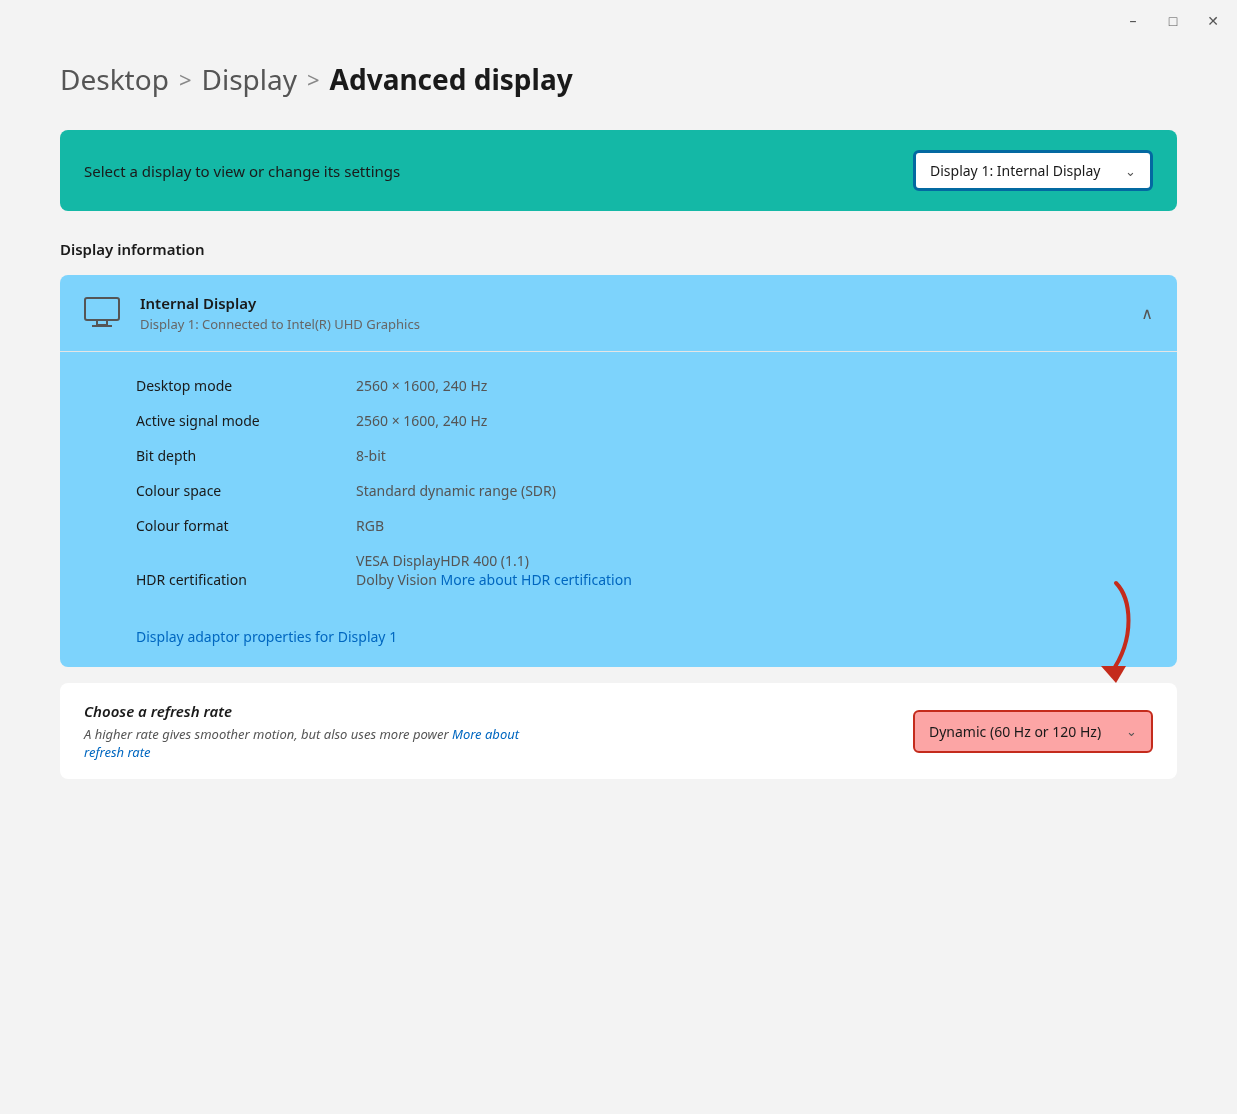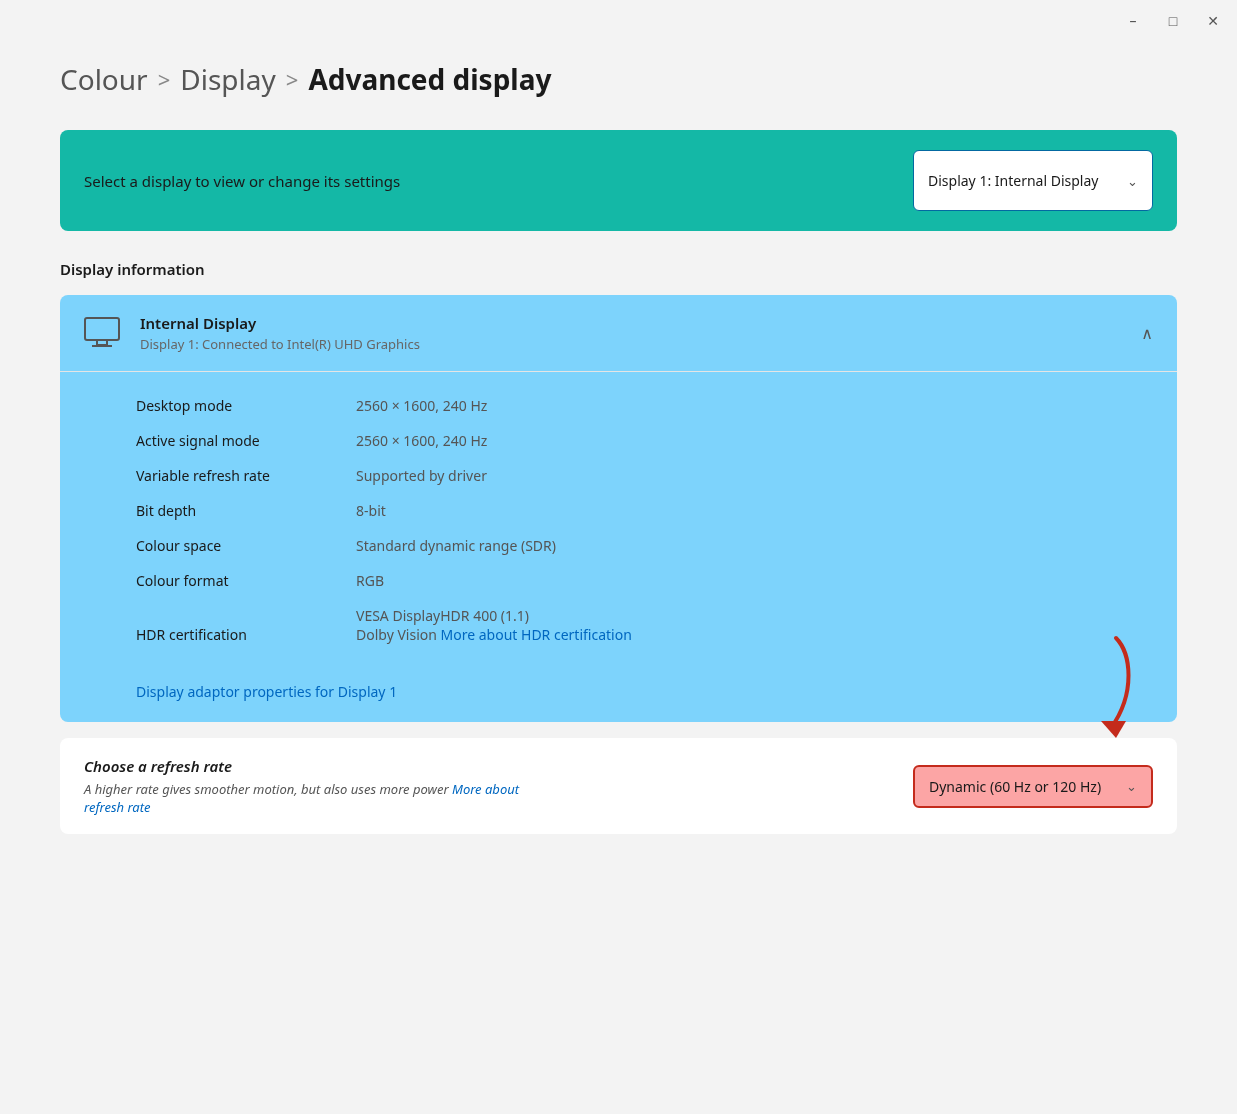--- a/index.html
+++ b/index.html
@@ -77,23 +77,23 @@
       justify-content: space-between;
     }
     .display-selector-label {
       font-size: 15px;
       color: #1a1a1a;
     }
     .display-dropdown {
       display: flex;
       align-items: center;
       gap: 8px;
-      border: 1px solid #0369a1;
+      border: 3px solid #0369a1;
       border-radius: 6px;
-      padding: 20px 14px;
+      padding: 8px 14px;
       font-size: 14px;
       color: #1a1a1a;
       background: white;
       cursor: pointer;
       min-width: 240px;
       justify-content: space-between;
       margin-left: 11px;
     }
 
     
@@ -234,21 +234,21 @@
 
 <div class="titlebar">
   <div class="titlebar-btn">–</div>
   <div class="titlebar-btn">□</div>
   <div class="titlebar-btn close">✕</div>
 </div>
 
 <div class="main-content">
 
   <div class="breadcrumb">
-    <span class="breadcrumb-item">Colour</span>
+    <span class="breadcrumb-item">Desktop</span>
     <span class="breadcrumb-separator">&gt;</span>
     <span class="breadcrumb-item">Display</span>
     <span class="breadcrumb-separator">&gt;</span>
     <span class="breadcrumb-current">Advanced display</span>
   </div>
 
   <div class="card">
     <div class="display-selector-row">
       <span class="display-selector-label">Select a display to view or change its settings</span>
       <div class="display-dropdown">
@@ -282,24 +282,20 @@
     <div class="info-rows">
       <div class="info-row">
         <span class="info-label">Desktop mode</span>
         <span class="info-value">2560 × 1600, 240 Hz</span>
       </div>
       <div class="info-row">
         <span class="info-label">Active signal mode</span>
         <span class="info-value">2560 × 1600, 240 Hz</span>
       </div>
       <div class="info-row">
-        <span class="info-label">Variable refresh rate</span>
-        <span class="info-value">Supported by driver</span>
-      </div>
-      <div class="info-row">
         <span class="info-label">Bit depth</span>
         <span class="info-value">8-bit</span>
       </div>
       <div class="info-row">
         <span class="info-label">Colour space</span>
         <span class="info-value">Standard dynamic range (SDR)</span>
       </div>
       <div class="info-row">
         <span class="info-label">Colour format</span>
         <span class="info-value">RGB</span>

